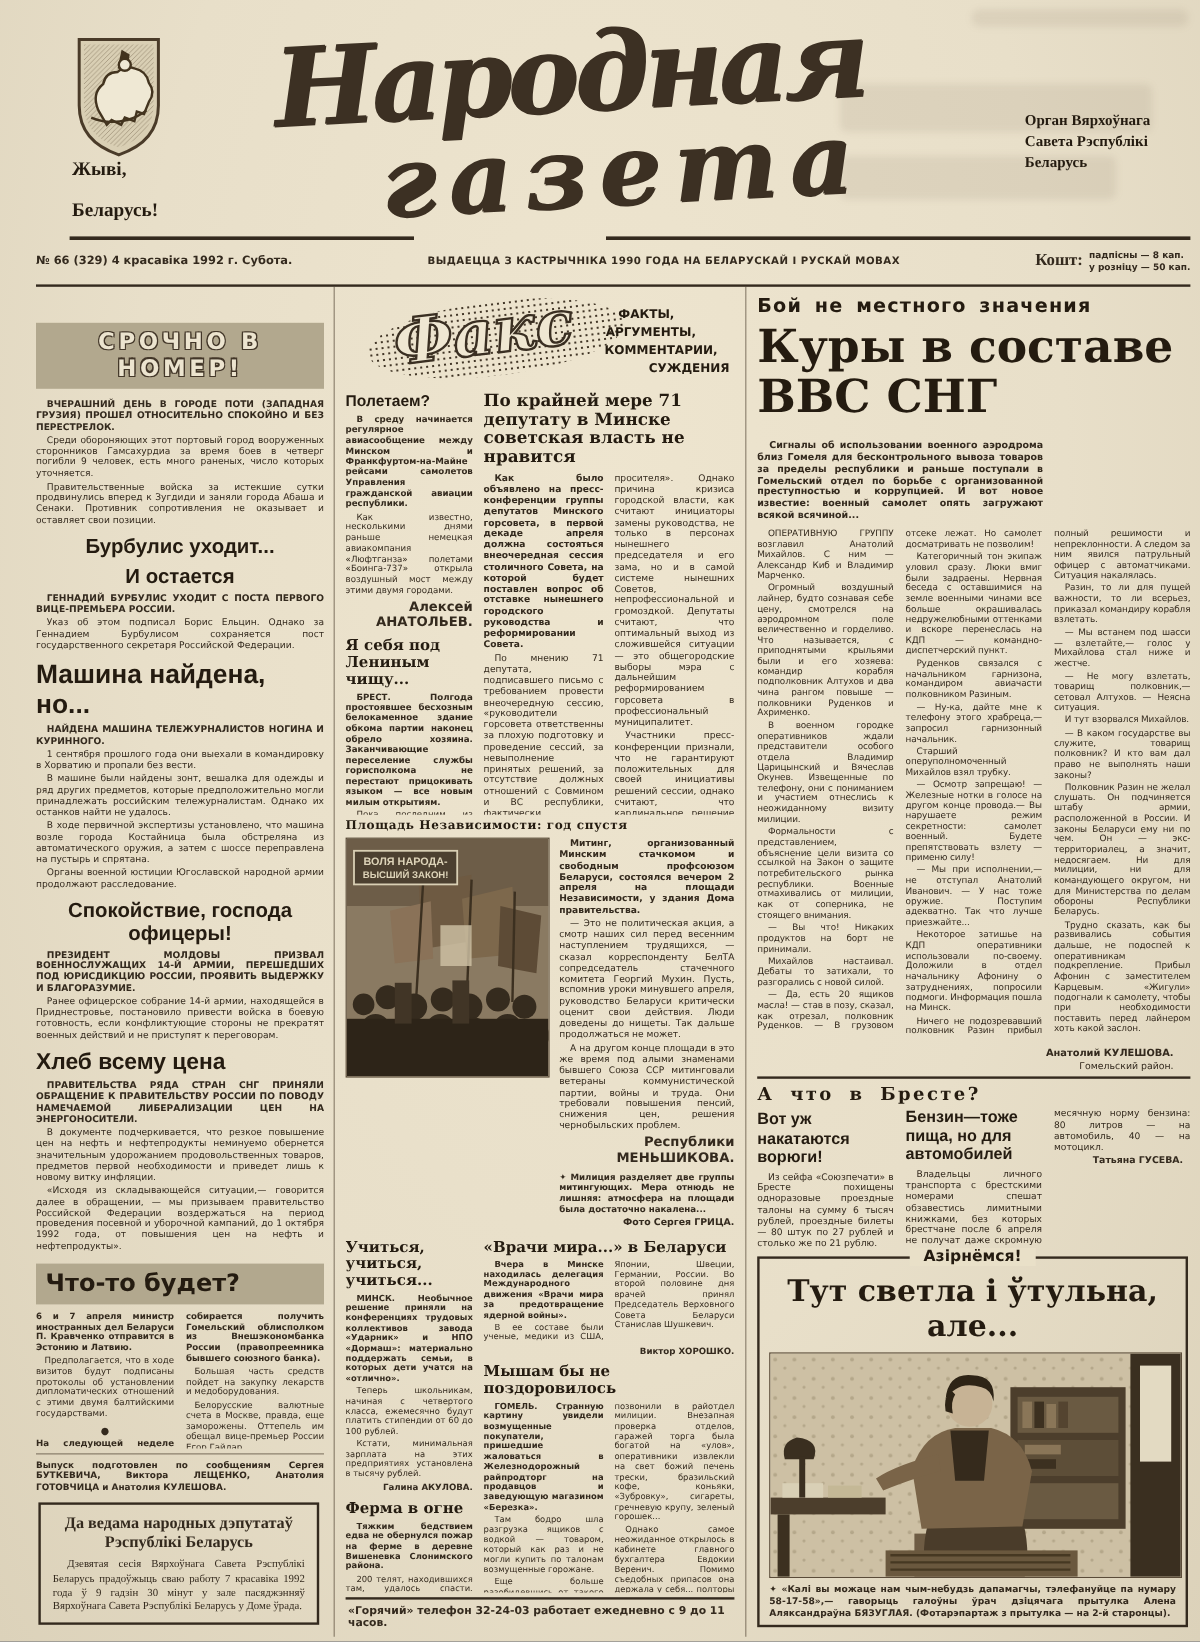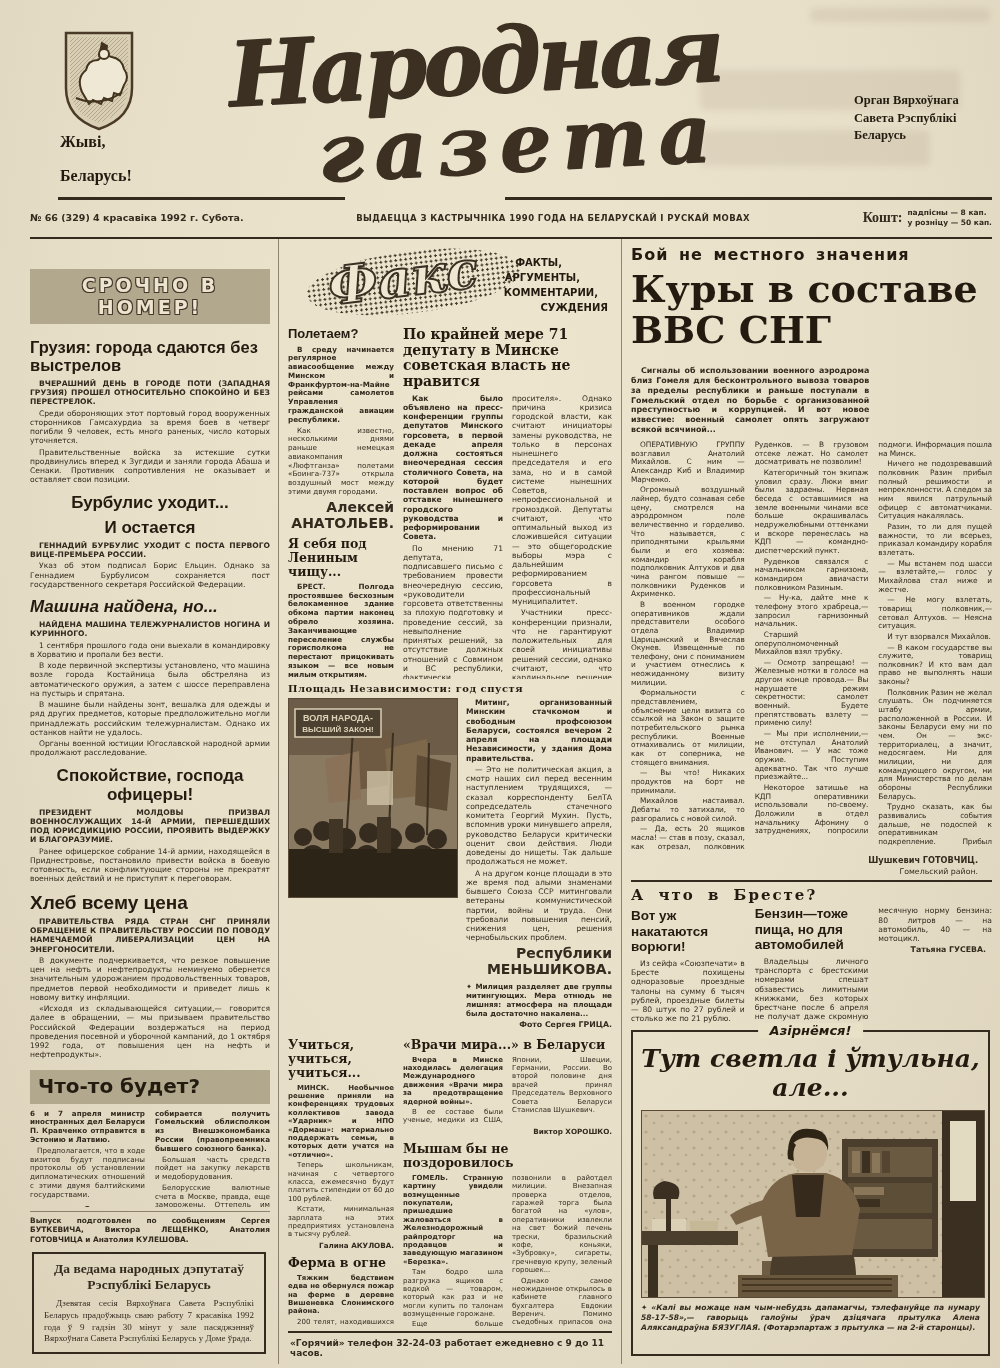--- a/index.html
+++ b/index.html
@@ -40,30 +40,30 @@
   .content{position:absolute;top:237px;left:30px;right:8px;height:1125px;
     border-top:2px solid var(--ink);display:grid;
     grid-template-columns:248px minmax(0,1fr) 370px;}
   .colA{padding:6px 8px 0 0;display:flex;flex-direction:column;min-height:0;margin-top:22px;}
   .colB{padding:6px 9px 0 9px;border-left:1px solid var(--rule);border-right:1px solid var(--rule);
     display:flex;flex-direction:column;min-height:0;}
   .colC{padding:4px 0 0 9px;display:flex;flex-direction:column;min-height:0;}
   
   p.b{margin:0 0 2px;font-size:7.6px;line-height:1.22;text-align:justify;text-indent:9px;}
   p.lede{font-weight:700;}
-  .byline{text-align:right;font-weight:700;font-size:14px;margin:2px 0 5px;}
+  .byline{text-align:right;font-weight:700;font-size:11px;margin:2px 0 5px;}
   .h-sans{font-family:"Liberation Sans",sans-serif;font-weight:800;color:var(--ink2);
     line-height:1.12;margin:6px 0 4px;}
   .h-serif{font-family:"DejaVu Serif",serif;font-weight:700;color:var(--ink2);
     line-height:1.12;margin:6px 0 4px;}
   
   .banner{background:var(--band);text-align:center;padding:5px 2px 6px;margin:2px 0 8px;
     font-weight:800;font-size:19px;letter-spacing:3px;color:#ece4cf;
     text-shadow:-1px -1px 0 #433729,1px -1px 0 #433729,-1px 1px 0 #433729,1px 1px 0 #433729;}
-  .a1t{font-size:16.5px;} .a2t{font-size:17px;text-align:center;} .a3t{font-size:17px;font-style:italic;}
+  .a1t{font-size:16.5px;} .a2t{font-size:17px;text-align:center;} .a3t{font-size:22px;}
   .a4t{font-size:17px;text-align:center;} .a5t{font-size:19px;}
   .digest-band{background:var(--band);padding:4px 8px 6px;font-weight:800;font-size:20px;
     color:var(--ink2);margin:8px 0 6px;}
   .digest-cols{flex:1;min-height:0;overflow:hidden;display:flex;gap:10px;}
   .dcol{width:50%;font-size:7.2px;line-height:1.22;}
   .dcol .di{margin-bottom:6px;}
   .dcol .db{font-weight:700;text-align:justify;}
   .dcol .dt{text-align:justify;text-indent:7px;margin-top:2px;}
   .blt{display:block;text-align:center;font-size:8px;line-height:8px;margin:4px 0 2px;}
   .digest-foot{border-top:1px solid var(--rule);margin-top:4px;padding-top:4px;
@@ -116,21 +116,21 @@
   .mainbody p.b{font-size:7.4px;line-height:1.17;letter-spacing:-.1px;}
   .main-by{text-align:right;font-weight:700;font-size:8.2px;margin:3px 14px 2px 0;}
   .main-by2{text-align:right;font-size:7.8px;margin:0 14px 4px 0;}
   .brest{flex:none;border-top:2px solid var(--ink);padding-top:3px;}
   .ht-brest{font-size:15px;letter-spacing:2px;word-spacing:6px;margin:2px 0 3px;}
   .brest-flow{height:118px;overflow:hidden;column-count:3;column-gap:10px;column-fill:auto;}
   .bh{font-family:"Liberation Sans",sans-serif;font-weight:800;font-size:13.5px;line-height:1.15;
     color:var(--ink2);margin:2px 0 4px;}
   .brest-by{text-align:right;font-weight:700;font-size:7.8px;margin:2px 6px 4px 0;}
   .lookbox{flex:none;position:relative;border:2px solid var(--ink);margin:6px 2px 8px 0;
-    padding:10px 8px 21px;font-style:italic;}
+    padding:10px 8px 4px;}
   .looklabel{position:absolute;top:-9px;left:50%;transform:translateX(-50%);
     background:var(--paper);padding:0 12px;font-weight:800;font-size:13px;color:var(--ink2);}
   .lookhead{font-family:"DejaVu Serif",serif;font-weight:700;font-size:25px;text-align:center;
     color:var(--ink2);margin:2px 0 8px;}
   .lookphoto{display:block;margin:0 auto;border:1px solid #5a4b38;}
   .lookcap{font-weight:700;font-size:7.6px;line-height:1.3;text-align:justify;margin-top:5px;}
 </style>
 </head>
 <body>
 
@@ -184,39 +184,38 @@
       </div>
     </div>
   </div>
 
   <div class="content">
 
     <div class="colA">
       <div class="banner">СРОЧНО В НОМЕР!</div>
 
       <div>
-        <div class="h-sans a1t">Грузия: города сдаются без выстрелов</div>
         <p class="b lede">ВЧЕРАШНИЙ ДЕНЬ В ГОРОДЕ ПОТИ (ЗАПАДНАЯ ГРУЗИЯ) ПРОШЕЛ ОТНОСИТЕЛЬНО СПОКОЙНО И БЕЗ ПЕРЕСТРЕЛОК.</p>
         <p class="b">Среди обороняющих этот портовый город вооруженных сторонников Гамсахурдиа за время боев в четверг погибли 9 человек, есть много раненых, число которых уточняется.</p>
         <p class="b">Правительственные войска за истекшие сутки продвинулись вперед к Зугдиди и заняли города Абаша и Сенаки. Противник сопротивления не оказывает и оставляет свои позиции.</p>
       </div>
 
       <div>
         <div class="h-sans a2t">Бурбулис уходит...</div>
         <div class="h-sans a2t">И остается</div>
         <p class="b lede">ГЕННАДИЙ БУРБУЛИС УХОДИТ С ПОСТА ПЕРВОГО ВИЦЕ-ПРЕМЬЕРА РОССИИ.</p>
         <p class="b">Указ об этом подписал Борис Ельцин. Однако за Геннадием Бурбулисом сохраняется пост государственного секретаря Российской Федерации.</p>
       </div>
 
       <div>
         <div class="h-sans a3t">Машина найдена, но...</div>
         <p class="b lede">НАЙДЕНА МАШИНА ТЕЛЕЖУРНАЛИСТОВ НОГИНА И КУРИННОГО.</p>
         <p class="b">1 сентября прошлого года они выехали в командировку в Хорватию и пропали без вести.</p>
+        <p class="b">В машине были найдены зонт, вешалка для одежды и ряд других предметов, которые предположительно могли принадлежать российским тележурналистам. Однако их останков найти не удалось.</p>
         <p class="b">В ходе первичной экспертизы установлено, что машина возле города Костайница была обстреляна из автоматического оружия, а затем с шоссе переправлена на пустырь и спрятана.</p>
-        <p class="b">В машине были найдены зонт, вешалка для одежды и ряд других предметов, которые предположительно могли принадлежать российским тележурналистам. Однако их останков найти не удалось.</p>
         <p class="b">Органы военной юстиции Югославской народной армии продолжают расследование.</p>
       </div>
 
       <div>
         <div class="h-sans a4t">Спокойствие, господа офицеры!</div>
         <p class="b lede">ПРЕЗИДЕНТ МОЛДОВЫ ПРИЗВАЛ ВОЕННОСЛУЖАЩИХ 14-Й АРМИИ, ПЕРЕШЕДШИХ ПОД ЮРИСДИКЦИЮ РОССИИ, ПРОЯВИТЬ ВЫДЕРЖКУ И БЛАГОРАЗУМИЕ.</p>
         <p class="b">Ранее офицерское собрание 14-й армии, находящейся в Приднестровье, постановило привести войска в боевую готовность, если конфликтующие стороны не прекратят военных действий и не приступят к переговорам.</p>
       </div>
 
       <div>
@@ -412,21 +411,21 @@
         <p class="b">Ничего не подозревавший полковник Разин прибыл полный решимости и непреклонности. А следом за ним явился патрульный офицер с автоматчиками. Ситуация накалялась.</p>
         <p class="b">Разин, то ли для пущей важности, то ли всерьез, приказал командиру корабля взлетать.</p>
         <p class="b">— Мы встанем под шасси — взлетайте,— голос у Михайлова стал ниже и жестче.</p>
         <p class="b">— Не могу взлетать, товарищ полковник,— сетовал Алтухов. — Неясна ситуация.</p>
         <p class="b">И тут взорвался Михайлов.</p>
         <p class="b">— В каком государстве вы служите, товарищ полковник? И кто вам дал право не выполнять наши законы?</p>
         <p class="b">Полковник Разин не желал слушать. Он подчиняется штабу армии, расположенной в России. И законы Беларуси ему ни по чем. Он — экс-территориалец, а значит, недосягаем. Ни для милиции, ни для командующего округом, ни для Министерства по делам обороны Республики Беларусь.</p>
         <p class="b">Трудно сказать, как бы развивались события дальше, не подоспей к оперативникам подкрепление. Прибыл Афонин с заместителем Карцевым. «Жигули» подогнали к самолету, чтобы при необходимости поставить перед лайнером хоть какой заслон.</p>
 
       </div>
-      <div class="main-by">Шушкевич ГОТОВЧИЦ.</div>
+      <div class="main-by">Анатолий КУЛЕШОВА.</div>
       <div class="main-by2">Гомельский район.</div>
 
       <div class="brest">
         <div class="h-serif ht-brest">А что в Бресте?</div>
         <div class="brest-flow">
           <div class="bh">Вот уж накатаются ворюги!</div>
           <p class="b">Из сейфа «Союзпечати» в Бресте похищены одноразовые проездные талоны на сумму 6 тысяч рублей, проездные билеты — 80 штук по 27 рублей и столько же по 21 рублю.</p>
           <div class="bh">Бензин—тоже пища, но для автомобилей</div>
           <p class="b">Владельцы личного транспорта с брестскими номерами спешат обзавестись лимитными книжками, без которых брестчане после 6 апреля не получат даже скромную месячную норму бензина: 80 литров — на автомобиль, 40 — на мотоцикл.</p>
           <div class="brest-by">Татьяна ГУСЕВА.</div>

